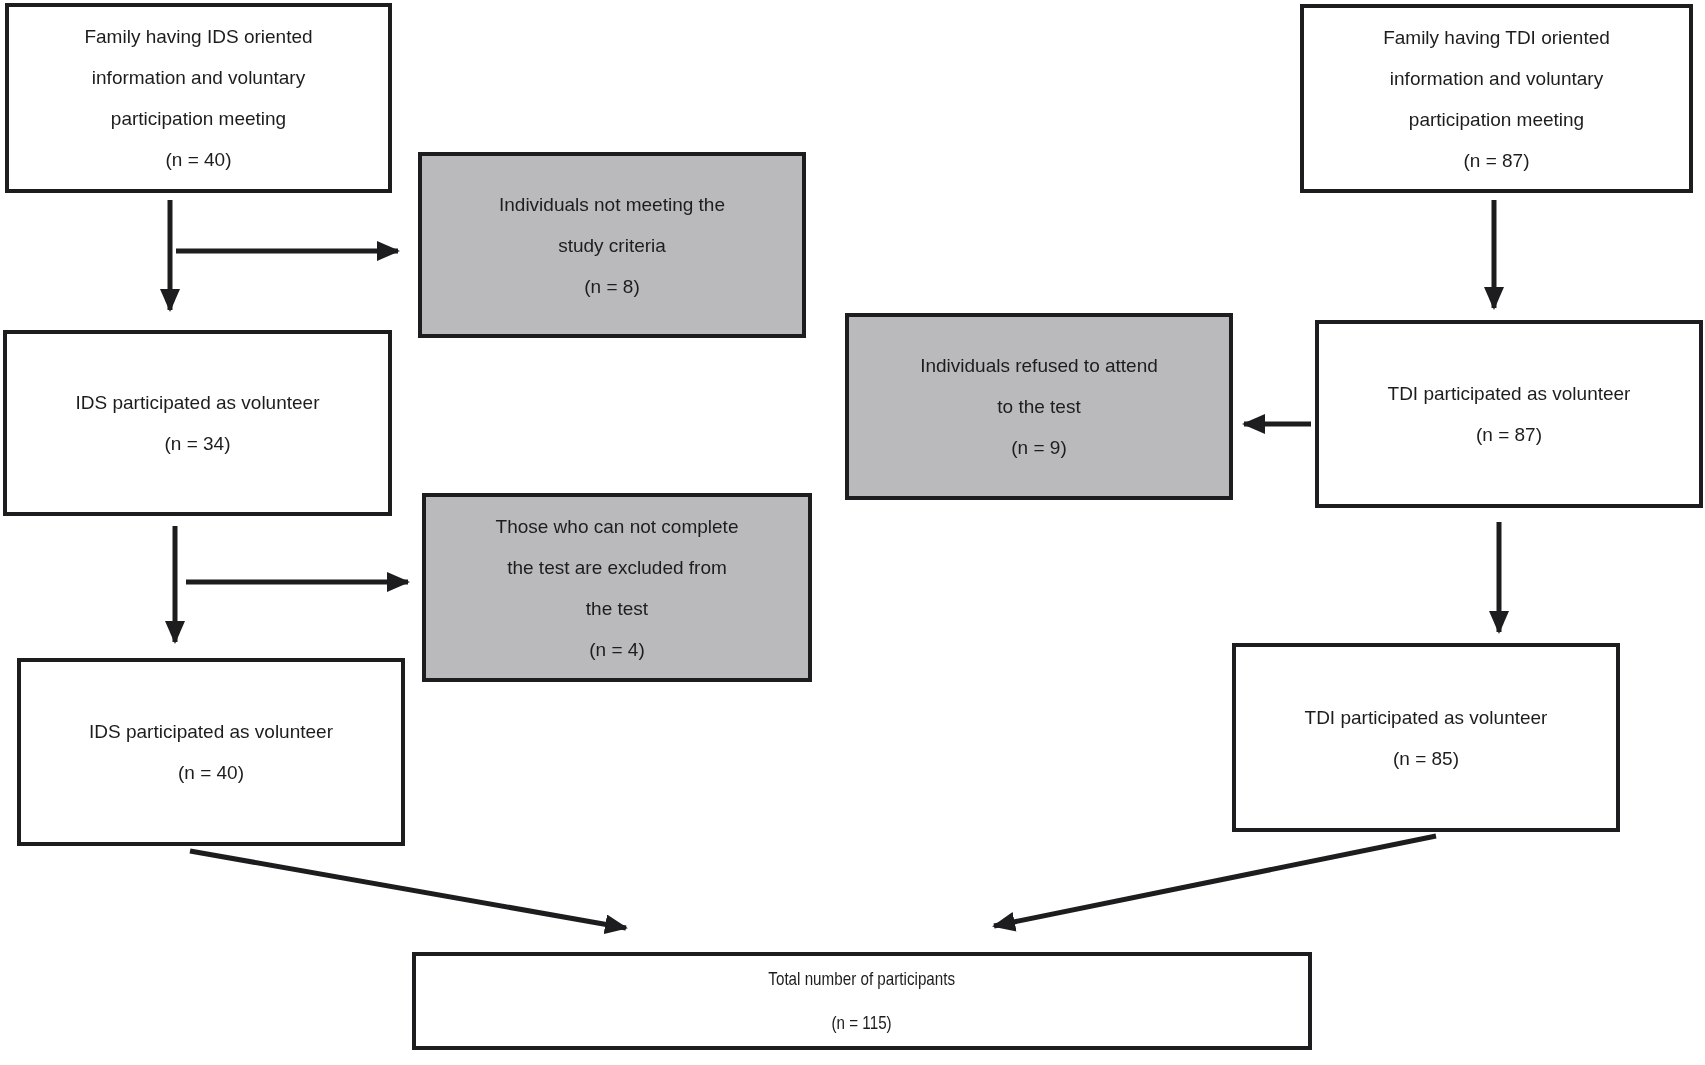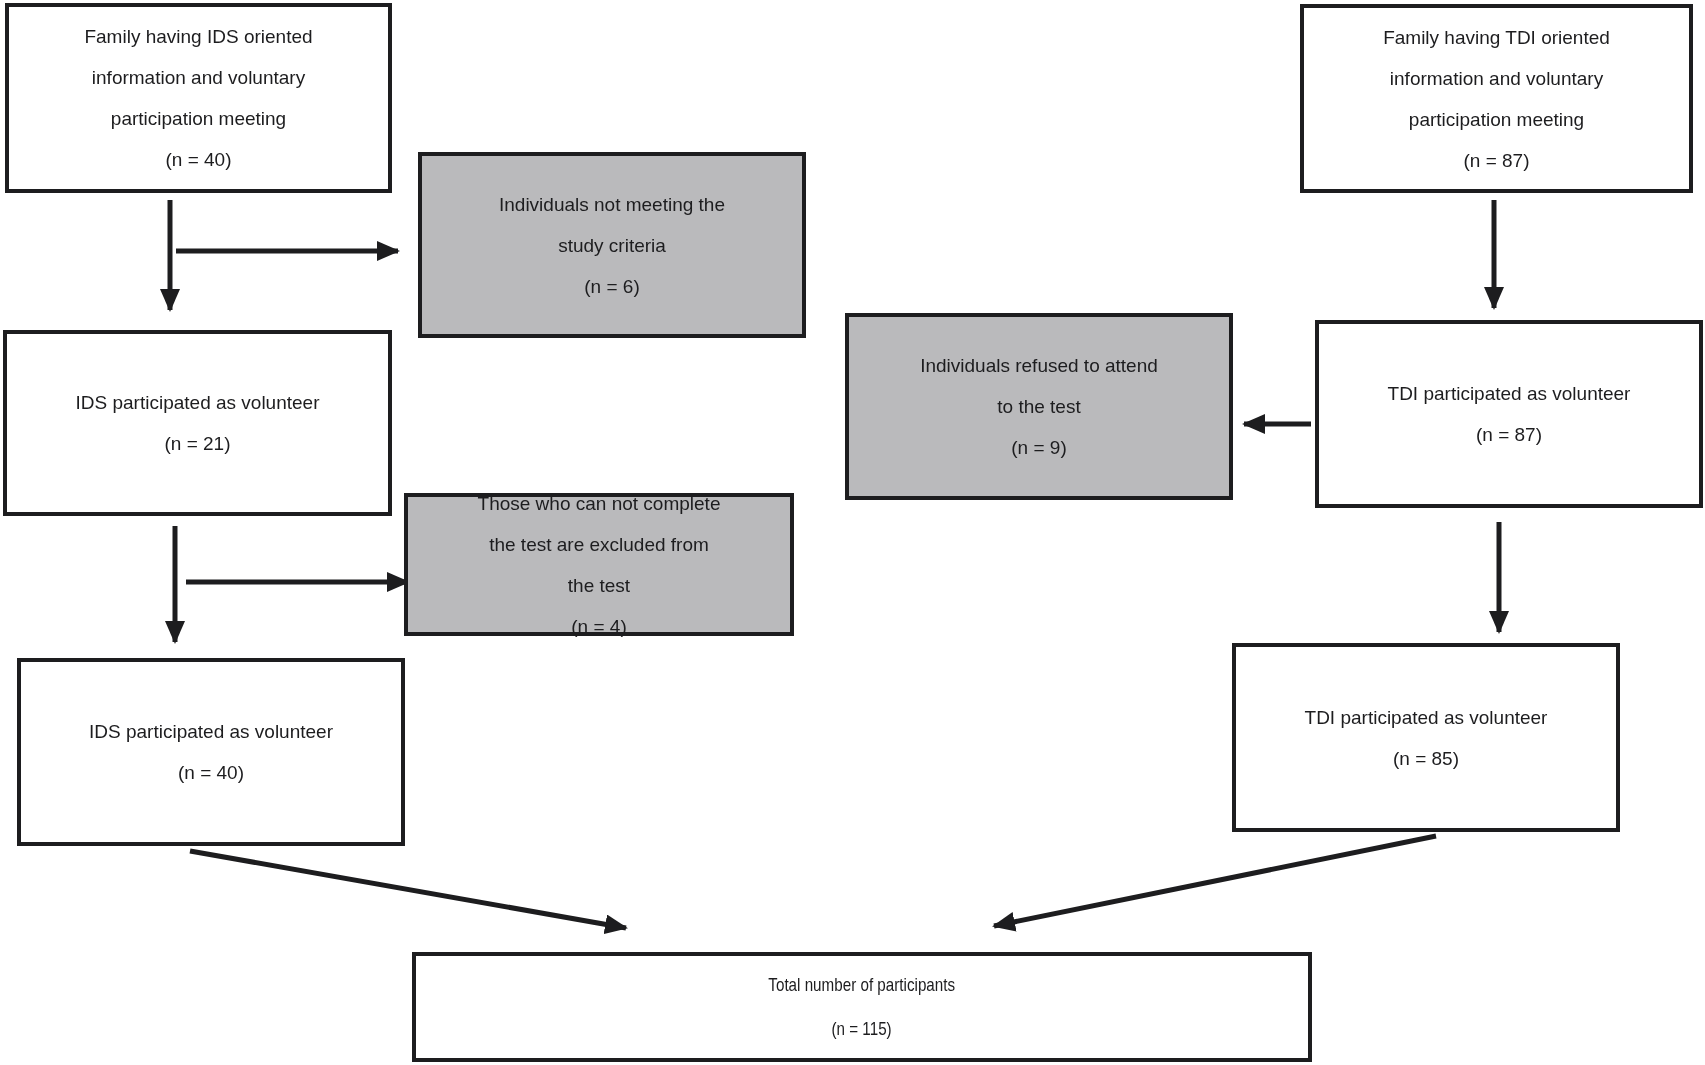--- a/index.html
+++ b/index.html
@@ -72,29 +72,29 @@
   <div class="box" style="left:5px;top:3px;width:387px;height:190px">
     <div class="bline">Family having IDS oriented</div>
     <div class="bline">information and voluntary</div>
     <div class="bline">participation meeting</div>
     <div class="bline">(n = 40)</div>
   </div>
 
   <div class="box gray" style="left:418px;top:152px;width:388px;height:186px">
     <div class="bline">Individuals not meeting the</div>
     <div class="bline">study criteria</div>
-    <div class="bline">(n = 6)</div>
+    <div class="bline">(n = 8)</div>
   </div>
 
   <div class="box" style="left:3px;top:330px;width:389px;height:186px">
     <div class="bline">IDS participated as volunteer</div>
-    <div class="bline">(n = 21)</div>
+    <div class="bline">(n = 34)</div>
   </div>
 
-  <div class="box gray" style="left:404px;top:493px;width:390px;height:143px">
+  <div class="box gray" style="left:422px;top:493px;width:390px;height:189px">
     <div class="bline">Those who can not complete</div>
     <div class="bline">the test are excluded from</div>
     <div class="bline">the test</div>
     <div class="bline">(n = 4)</div>
   </div>
 
   <div class="box" style="left:17px;top:658px;width:388px;height:188px">
     <div class="bline">IDS participated as volunteer</div>
     <div class="bline">(n = 40)</div>
   </div>
@@ -115,18 +115,18 @@
   <div class="box" style="left:1315px;top:320px;width:388px;height:188px">
     <div class="bline">TDI participated as volunteer</div>
     <div class="bline">(n = 87)</div>
   </div>
 
   <div class="box" style="left:1232px;top:643px;width:388px;height:189px">
     <div class="bline">TDI participated as volunteer</div>
     <div class="bline">(n = 85)</div>
   </div>
 
-  <div class="box condensed" style="left:412px;top:952px;width:900px;height:110px">
+  <div class="box condensed" style="left:412px;top:952px;width:900px;height:98px">
     <div class="bline">Total number of participants</div>
     <div class="bline">(n = 115)</div>
   </div>
 
 </div>
 
 </body></html>

